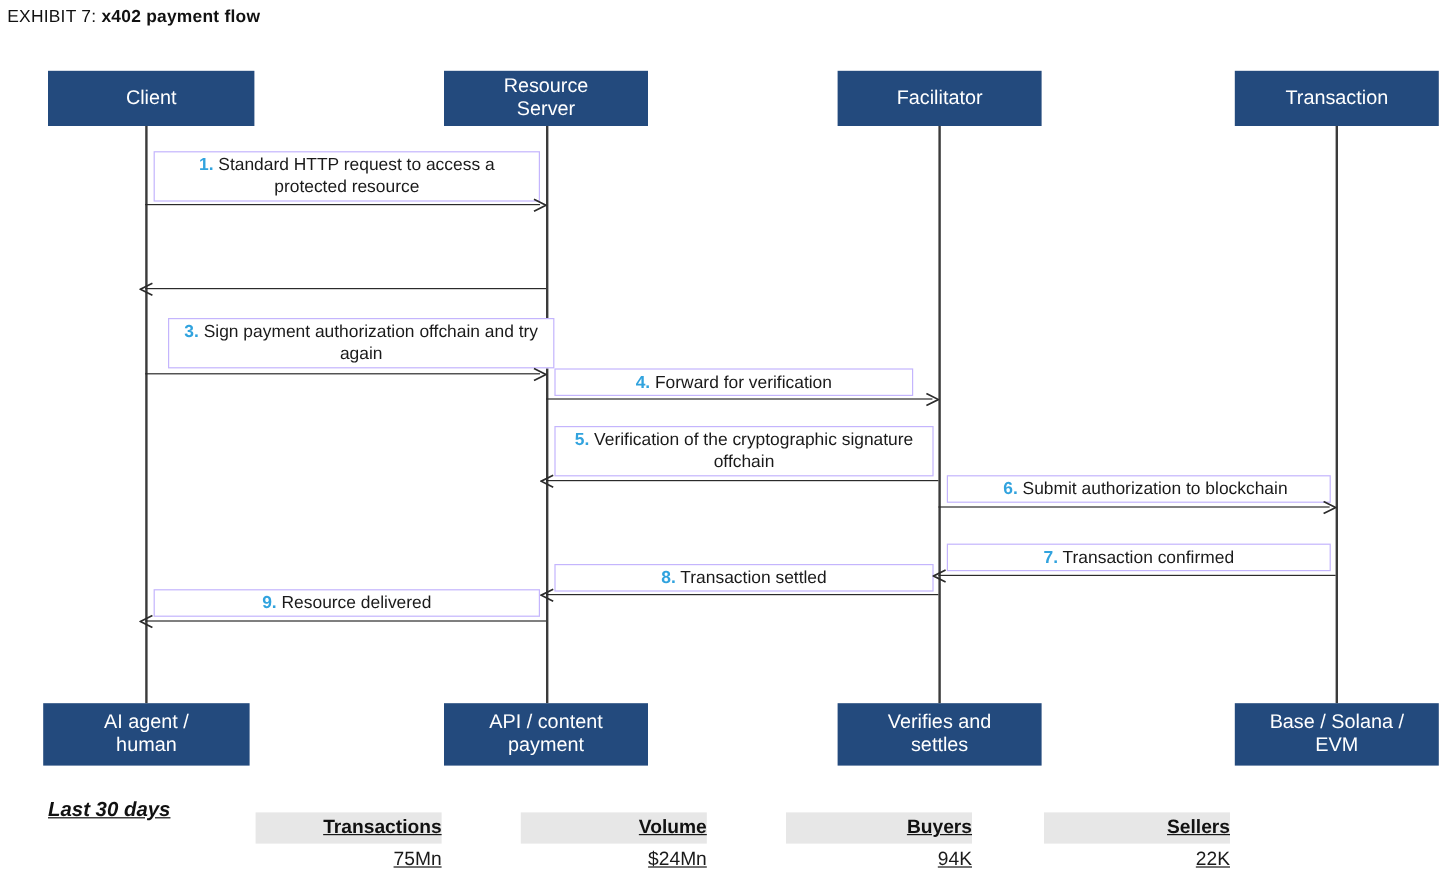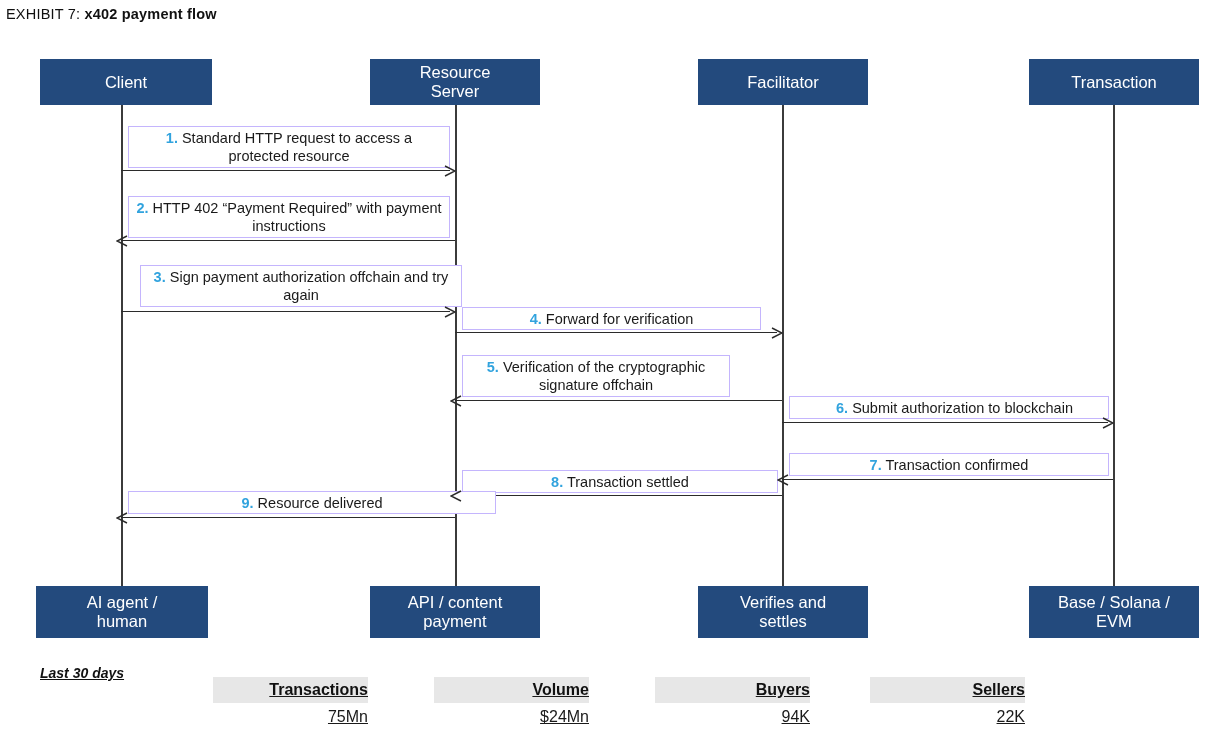--- a/index.html
+++ b/index.html
@@ -65,21 +65,21 @@
   }
   .arrow-head{
     position:absolute;z-index:6;
     width:11px;height:11px;
   }
   .arrow-head svg{display:block;}
 
   
   .last30{
     position:absolute;
-    font-size:14px;
+    font-size:17px;
     font-style:italic;
     font-weight:bold;
     text-decoration:underline;
     color:#111111;
     white-space:nowrap;
   }
   .stat{position:absolute;text-align:right;text-decoration:underline;}
   .stat-head{
     background:#E7E7E7;
     font-weight:bold;
@@ -163,26 +163,20 @@
       <span class="txt">Standard HTTP request to access a protected resource</span>
     </div>
   </div>
   <div class="arrow-line" style="left:121px;top:170px;width:329px;"></div>
   <div class="arrow-head" style="left:444px;top:165px;">
     <svg width="12" height="12" viewBox="0 0 12 12">
         <path d="M1 1 L11 6 L1 11" fill="none" stroke="#2b2b2b" stroke-width="1.4"></path>
       </svg>
   </div>
 
-  <div class="msg" style="left:128px;top:196px;width:322px;height:42px;">
-    <div>
-      <span class="num">2.</span>
-      <span class="txt">HTTP 402 “Payment Required” with payment instructions</span>
-    </div>
-  </div>
   <div class="arrow-line" style="left:121px;top:240px;width:334px;"></div>
   <div class="arrow-head" style="left:116px;top:235px;">
     <svg width="12" height="12" viewBox="0 0 12 12">
         <path d="M11 1 L1 6 L11 11" fill="none" stroke="#2b2b2b" stroke-width="1.4"></path>
       </svg>
   </div>
 
   <div class="msg" style="left:140px;top:265px;width:322px;height:42px;">
     <div>
       <span class="num">3.</span>
@@ -202,21 +196,21 @@
       <span class="txt">Forward for verification</span>
     </div>
   </div>
   <div class="arrow-line" style="left:455px;top:332px;width:322px;"></div>
   <div class="arrow-head" style="left:771px;top:327px;">
     <svg width="12" height="12" viewBox="0 0 12 12">
         <path d="M1 1 L11 6 L1 11" fill="none" stroke="#2b2b2b" stroke-width="1.4"></path>
       </svg>
   </div>
 
-  <div class="msg" style="left:462px;top:355px;width:268px;height:42px;">
+  <div class="msg" style="left:462px;top:355px;width:316px;height:42px;">
     <div>
       <span class="num">5.</span>
       <span class="txt">Verification of the cryptographic signature offchain</span>
     </div>
   </div>
   <div class="arrow-line" style="left:455px;top:400px;width:327px;"></div>
   <div class="arrow-head" style="left:450px;top:395px;">
     <svg width="12" height="12" viewBox="0 0 12 12">
         <path d="M11 1 L1 6 L11 11" fill="none" stroke="#2b2b2b" stroke-width="1.4"></path>
       </svg>
@@ -254,21 +248,21 @@
       <span class="txt">Transaction settled</span>
     </div>
   </div>
   <div class="arrow-line" style="left:455px;top:495px;width:327px;"></div>
   <div class="arrow-head" style="left:450px;top:490px;">
     <svg width="12" height="12" viewBox="0 0 12 12">
         <path d="M11 1 L1 6 L11 11" fill="none" stroke="#2b2b2b" stroke-width="1.4"></path>
       </svg>
   </div>
 
-  <div class="msg" style="left:128px;top:491px;width:368px;height:23px;">
+  <div class="msg" style="left:128px;top:491px;width:322px;height:23px;">
     <div>
       <span class="num">9.</span>
       <span class="txt">Resource delivered</span>
     </div>
   </div>
   <div class="arrow-line" style="left:121px;top:517px;width:334px;"></div>
   <div class="arrow-head" style="left:116px;top:512px;">
     <svg width="12" height="12" viewBox="0 0 12 12">
         <path d="M11 1 L1 6 L11 11" fill="none" stroke="#2b2b2b" stroke-width="1.4"></path>
       </svg>

